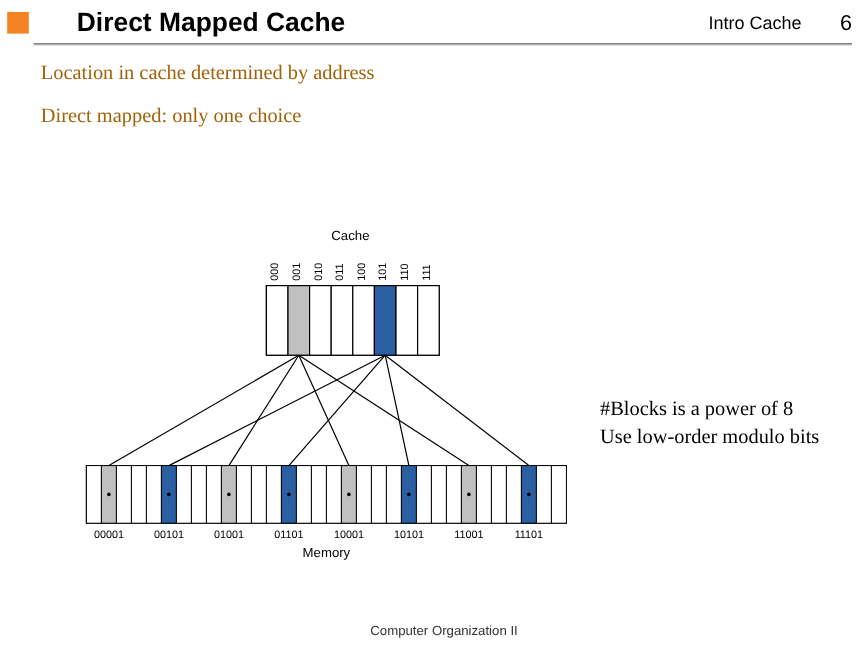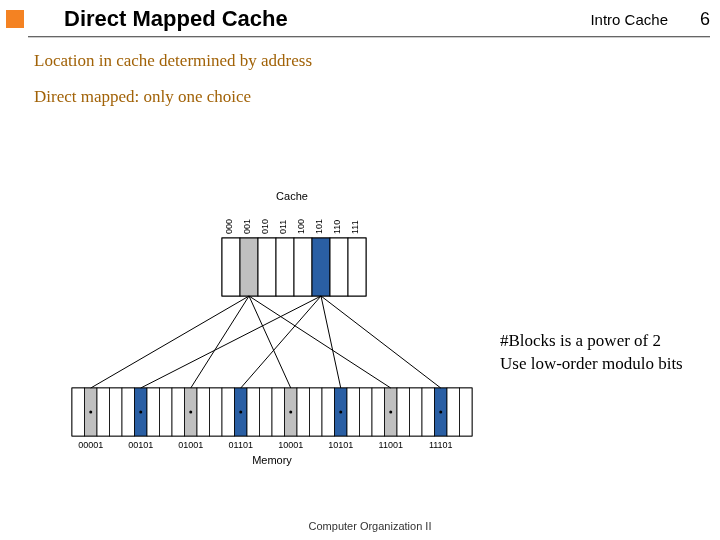--- a/index.html
+++ b/index.html
@@ -208,17 +208,17 @@
     <text class="mem-bin" x="278.75" y="260" text-anchor="middle">10101</text>
     <text class="mem-bin" x="328.75" y="260" text-anchor="middle">11001</text>
     <text class="mem-bin" x="378.75" y="260" text-anchor="middle">11101</text>
   </g>
 
   <text class="mem-label" x="210" y="276" text-anchor="middle">Memory</text>
 </svg>
 </div>
 
 <div class="side-note">
-  <div>#Blocks is a power of 2</div>
+  <div>#Blocks is a power of 8</div>
   <div>Use low-order modulo bits</div>
 </div>
 
 <div class="footer">Computer Organization II</div>
 
 </body></html>

